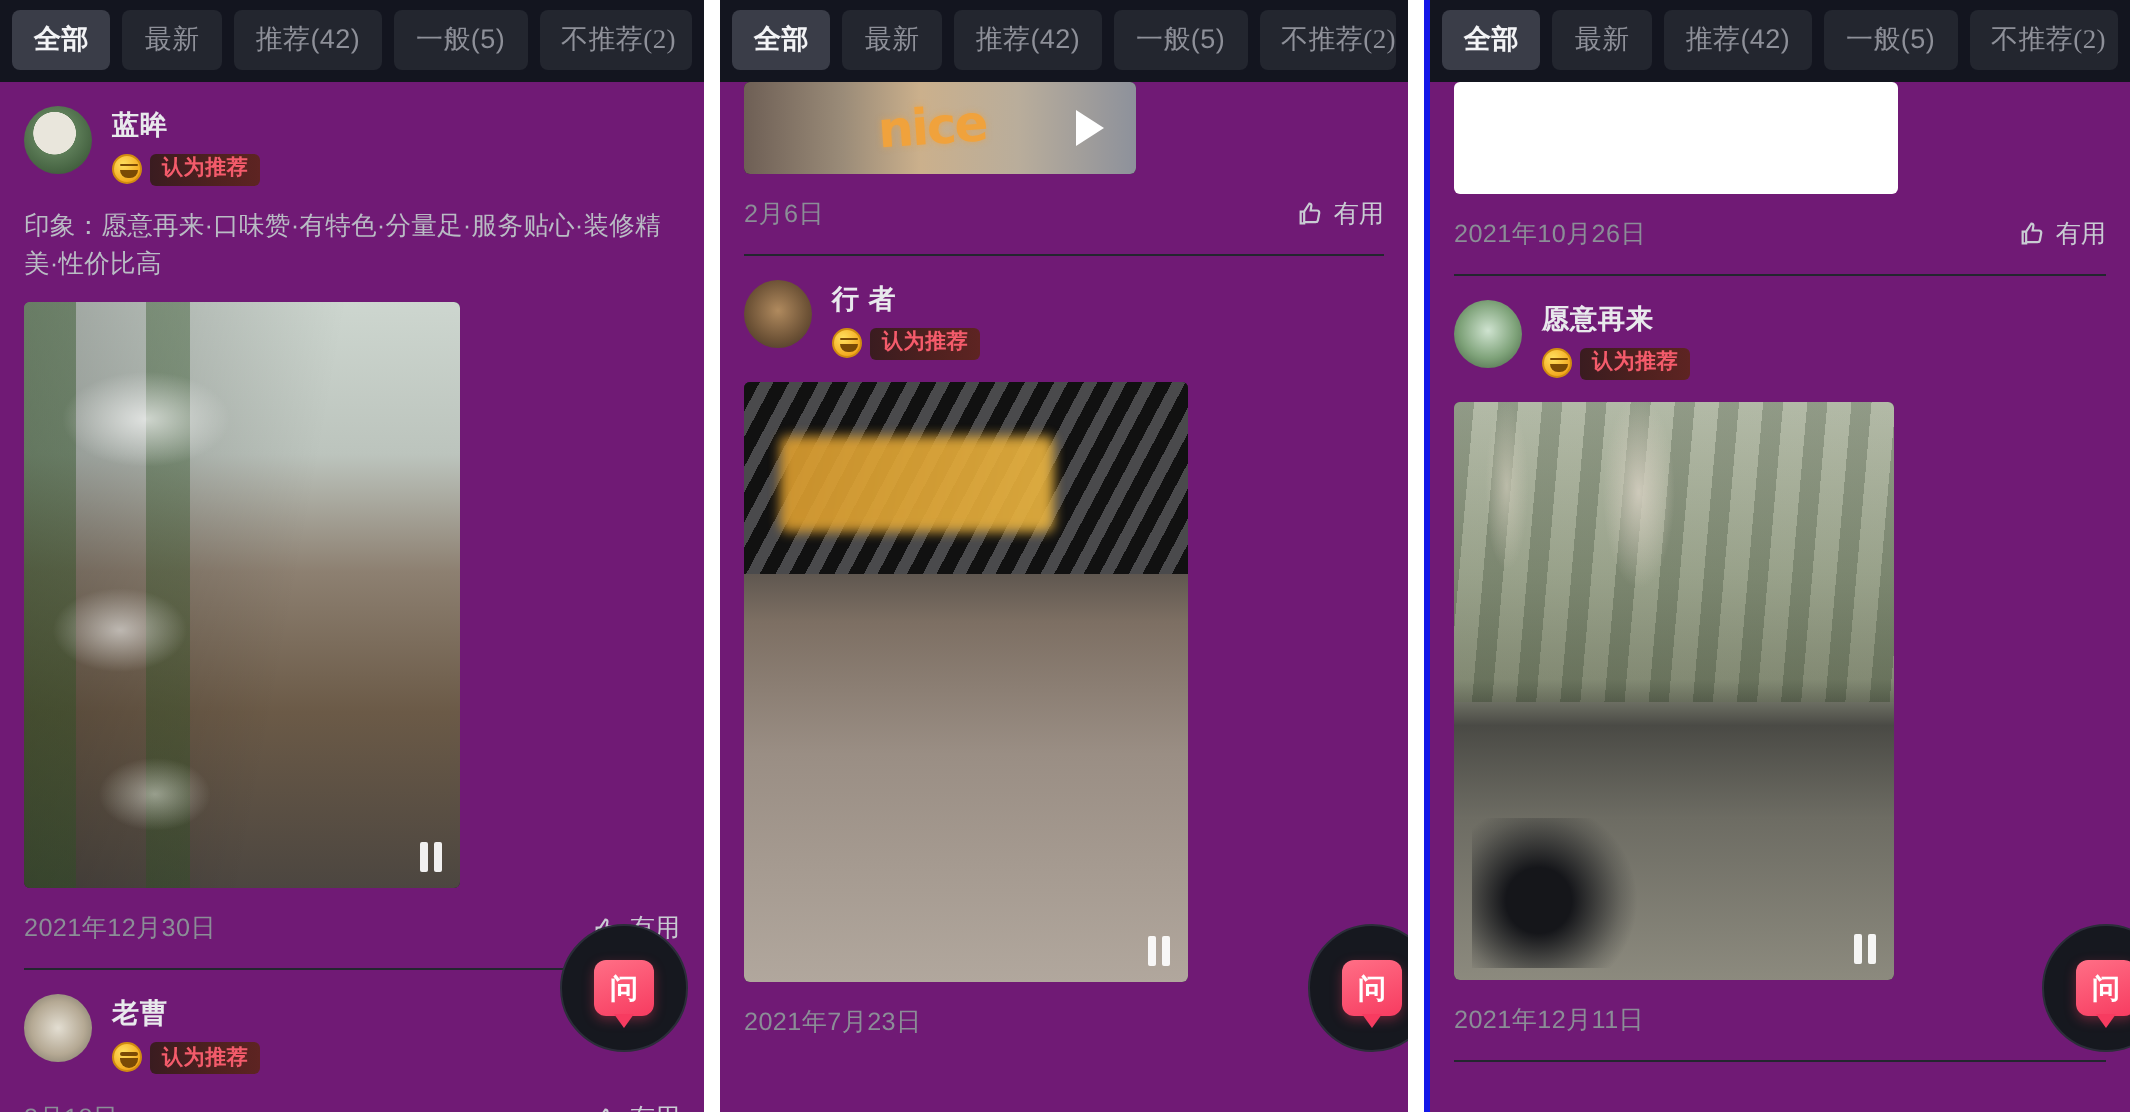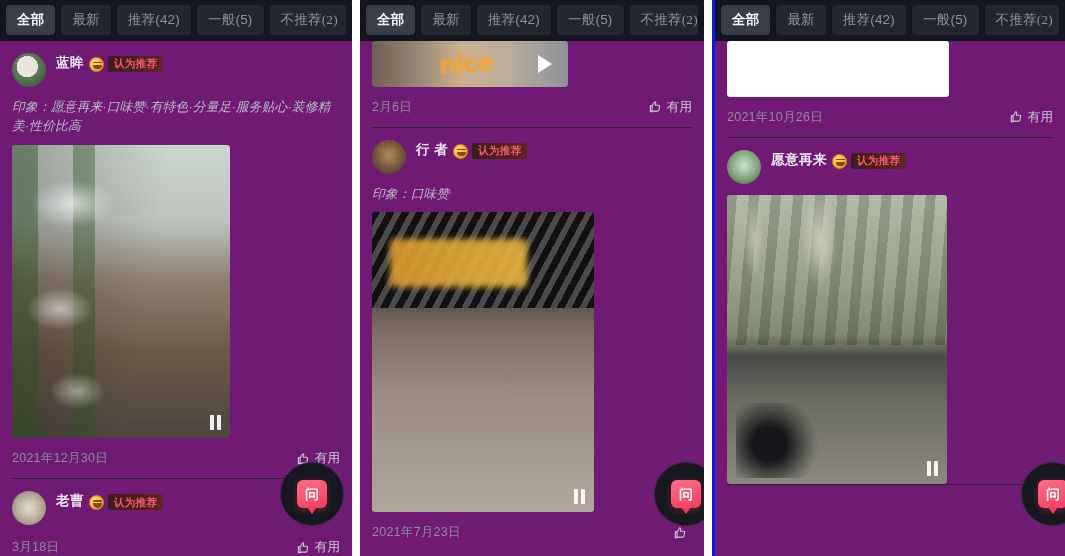--- a/index.html
+++ b/index.html
@@ -52,23 +52,23 @@
   .tab.clipped { overflow: hidden; font-family: Liberation Serif, serif; }
 
   
   .review { padding: 0 12px; position: relative; }
   .user-row { display: flex; align-items: flex-start; gap: 10px; padding: 12px 0 4px 0; }
   .avatar {
     width: 34px; height: 34px; border-radius: 50%;
     flex: 0 0 auto; overflow: hidden; position: relative;
     background: #3a4a3a;
   }
-  .user-meta { display: flex; flex-direction: row; gap: 5px; padding-top:1px;}
+  .user-meta { display: flex; flex-direction: column; gap: 5px; padding-top:1px;}
   .uname { color: #e8e9ec; font-size: 13.5px; font-weight: bold; letter-spacing:.5px;}
-  .badge-row { display: flex; align-items: flex-end; gap: 4px; }
+  .badge-row { display: flex; align-items: flex-start; gap: 4px; }
   .emoji {
     width: 15px; height: 15px; border-radius: 50%;
     background: radial-gradient(circle at 35% 32%, #ffdf5e, #f2a51a 78%);
     position: relative; flex: 0 0 auto;
     border:1px solid #d08c10;
   }
   .emoji::before{
     content:""; position:absolute; left:2.5px; top:7px; width:9px; height:4.5px;
     background:#7a4a05; border-radius:0 0 6px 6px;
   }
@@ -85,21 +85,20 @@
     line-height: 1;
     font-weight: bold;
     letter-spacing:.3px;
   }
   .impression {
     color: #b9bcc4;
     font-size: 12.8px;
     line-height: 1.55;
     padding: 6px 0 2px 0;
     letter-spacing: .1px;
-    font-style: italic;
   }
 
   
   .media {
     margin: 7px 0 0 0;
     border-radius: 3px;
     overflow: hidden;
     position: relative;
     background:#1c1f29;
   }
@@ -326,21 +325,20 @@
       <div class="user-row">
         <div class="avatar avt-2"></div>
         <div class="user-meta">
           <div class="uname">行 者</div>
           <div class="badge-row">
             <span class="emoji"></span>
             <span class="rec-badge">认为推荐</span>
           </div>
         </div>
       </div>
-      <div class="impression">印象：口味赞</div>
       <div class="media tall-2">
         <div class="ph ph-storefront"></div>
         <div class="pause-icon">
             <i></i>
             <i></i>
           </div>
       </div>
       <div class="foot">
         <span class="date">2021年7月23日</span>
         <span class="useful">
@@ -399,20 +397,29 @@
           </div>
         </div>
       </div>
       <div class="media tall-3">
         <div class="ph ph-car"></div>
         <div class="pause-icon">
             <i></i>
             <i></i>
           </div>
       </div>
+      <div class="foot">
+        <span class="date">2021年12月11日</span>
+        <span class="useful">
+          <svg width="14" height="14" viewBox="0 0 24 24" fill="none" stroke="#c9ccd3" stroke-width="1.9">
+            <path d="M7 10v10H4V10zM7 10l4.5-7c1.2 0 1.9.9 1.7 2L12.5 9h5.6c1.2 0 2 1 1.8 2.2l-1.2 6.4c-.2 1-1 1.4-1.9 1.4H7"></path>
+          </svg>
+          <span></span>
+        </span>
+      </div>
       <div class="divider"></div>
     </div>
 
     <div class="ask-fab partial2">
       <div class="ask-bubble">
         <span>问</span>
       </div>
     </div>
   </div>
 

